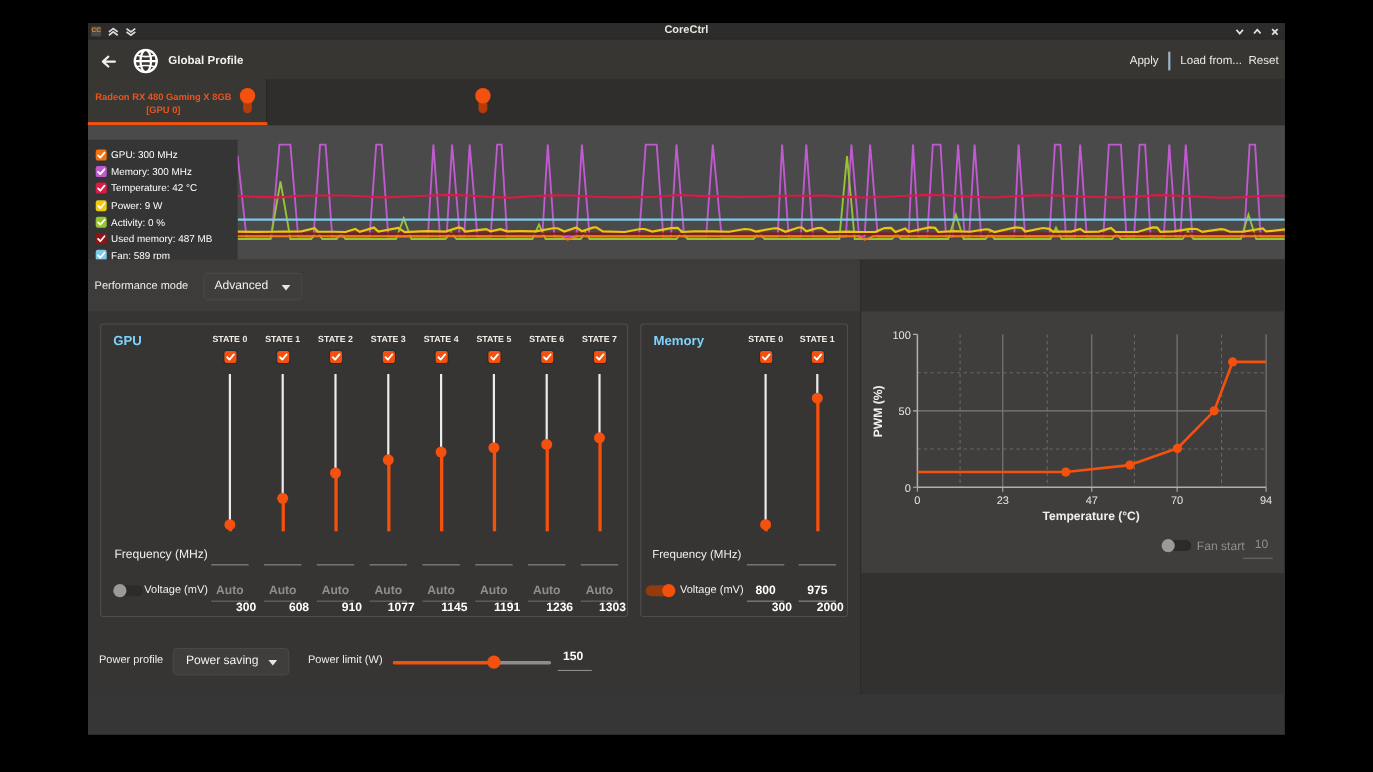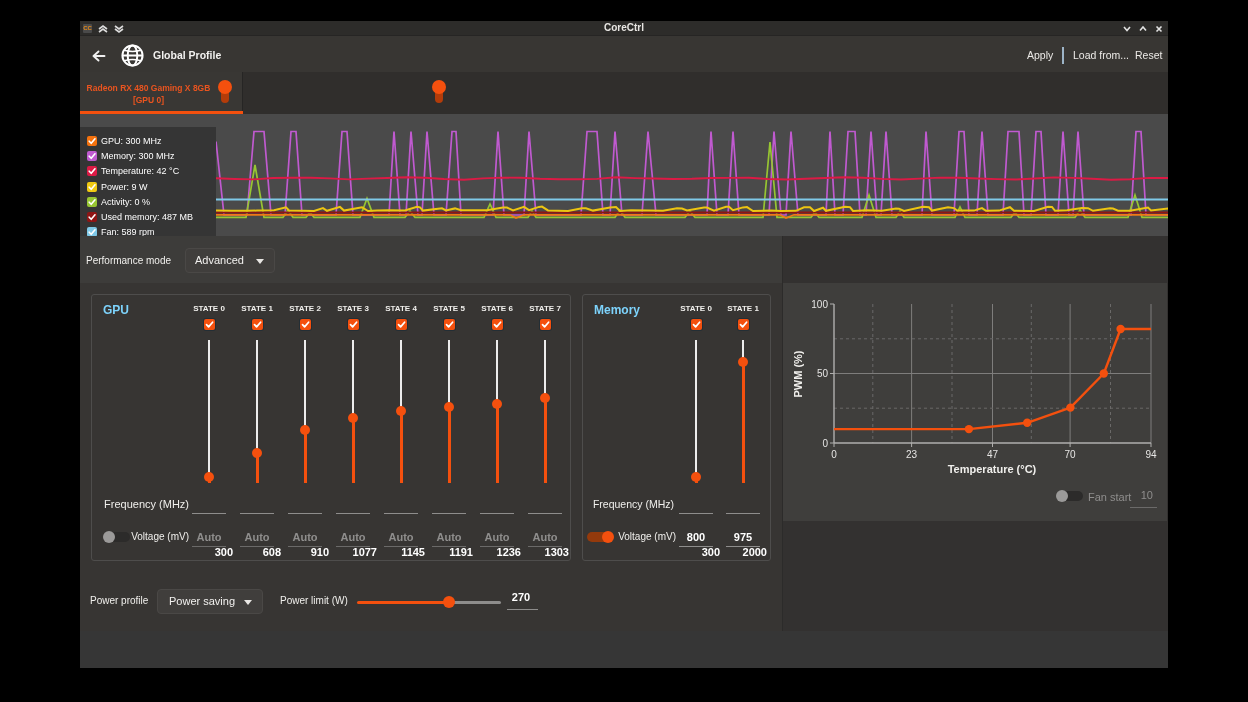--- a/index.html
+++ b/index.html
@@ -380,21 +380,21 @@
         </div>
       <div class="rowlabel abs" style="left:10px;top:359px;">Power profile</div>
       <div class="dd" style="left:77px;top:353px;width:106px;height:25px;">
           <span style="position:absolute;left:11px;top:5px;">Power saving</span>
           <span class="arr" style="right:10px;top:10px;"></span>
         </div>
       <div class="rowlabel abs" style="left:200px;top:359px;">Power limit (W)</div>
       <div class="abs" style="left:277px;top:364.5px;width:92px;height:3px;border-radius:1.5px;background:#f4500e;"></div>
 <div class="abs" style="left:369px;top:364.5px;width:52px;height:3px;border-radius:1.5px;background:#8e8d8c;"></div>
 <div class="abs" style="left:363px;top:360px;width:12px;height:12px;border-radius:50%;background:#f4500e;"></div>
-      <div class="abs" style="left:417px;top:355px;width:48px;text-align:center;color:#fff;font-size:11px;font-weight:bold;">270</div>
+      <div class="abs" style="left:417px;top:355px;width:48px;text-align:center;color:#fff;font-size:11px;font-weight:bold;">150</div>
       <div class="abs" style="left:427px;top:373px;width:31px;height:1px;background:#8e8d8c;"></div>
     </div>
     <div id="rightpane">
       <div id="fanpanel">
         <svg width="384" height="239" viewBox="0 0 384 239" font-family="Liberation Sans, sans-serif">
 <line x1="368" y1="21" x2="368" y2="160" stroke="#7e7d7c" stroke-width="1"></line>
 <line x1="128.6" y1="21" x2="128.6" y2="160" stroke="#7e7d7c" stroke-width="1"></line>
             <line x1="209.5" y1="21" x2="209.5" y2="160" stroke="#7e7d7c" stroke-width="1"></line>
             <line x1="287.1" y1="21" x2="287.1" y2="160" stroke="#7e7d7c" stroke-width="1"></line>
             <line x1="89.8" y1="21" x2="89.8" y2="160" stroke="#6a6968" stroke-width="1" stroke-dasharray="3,3"></line>

